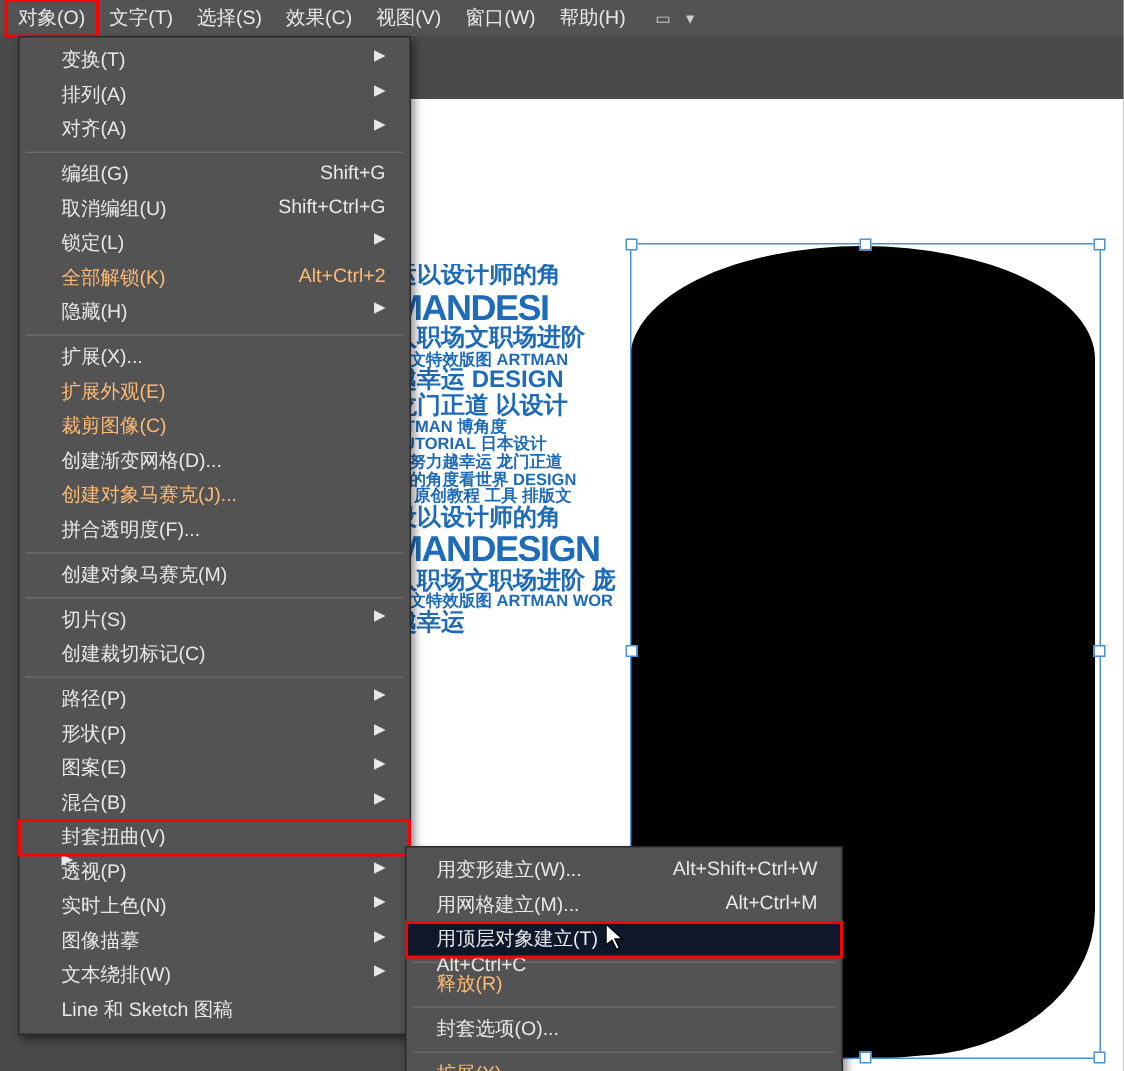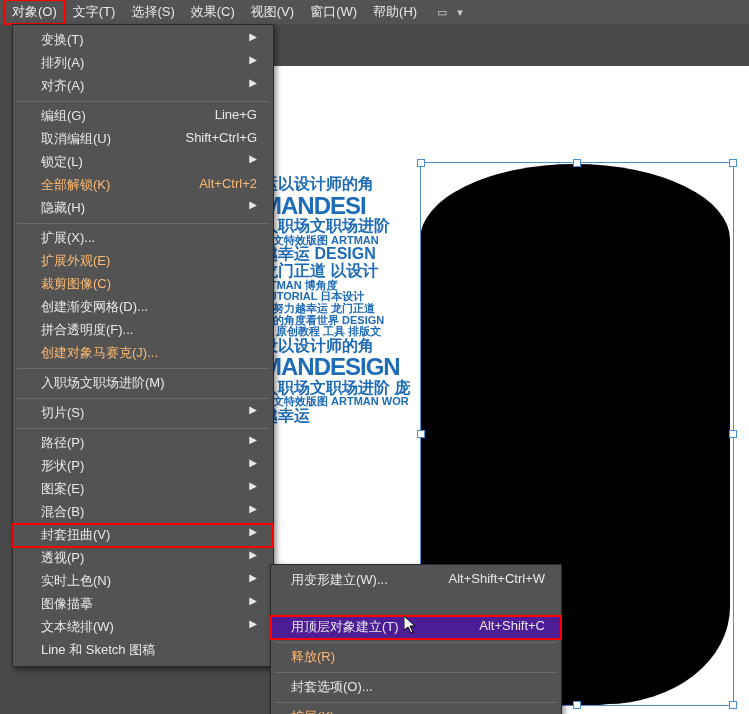--- a/index.html
+++ b/index.html
@@ -122,34 +122,35 @@
     color: inherit;
   }
   .menu-sep {
     height: 1px;
     background: #6a6a6a;
     margin: 3px 4px;
   }
   .menu-row.hl-red {
     outline: 2px solid red;
     outline-offset: -1px;
+    flex-direction: column;
   }
   .submenu {
     position: absolute;
     left: 270px;
     top: 564px;
     width: 290px;
     background: #535353;
     border: 1px solid #2a2a2a;
     box-shadow: 2px 3px 6px rgba(0,0,0,.5);
     z-index: 12;
     padding: 4px 0;
   }
   .submenu .menu-row { padding: 2px 16px 2px 20px; }
-  .submenu .menu-row.hl-red { background:#4c1d95;margin-top:24px; }
+  .submenu .menu-row.hl-red { background:#0f172a; }
   .cursor-arrow{
     position:absolute;
     left:404px; top:616px;
     z-index:20;
     width:14px;height:18px;
   }
 </style>
 </head>
 <body>
 
@@ -211,21 +212,21 @@
       <span>排列(A)</span>
       <span class="arrow">▶</span>
     </div>
     <div class="menu-row">
       <span>对齐(A)</span>
       <span class="arrow">▶</span>
     </div>
     <div class="menu-sep"></div>
     <div class="menu-row">
       <span>编组(G)</span>
-      <span>Line+G</span>
+      <span>Shift+G</span>
     </div>
     <div class="menu-row">
       <span>取消编组(U)</span>
       <span>Shift+Ctrl+G</span>
     </div>
     <div class="menu-row">
       <span>锁定(L)</span>
       <span class="arrow">▶</span>
     </div>
     <div class="menu-row disabled">
@@ -242,34 +243,37 @@
     </div>
     <div class="menu-row disabled">
       <span>扩展外观(E)</span>
     </div>
     <div class="menu-row disabled">
       <span>裁剪图像(C)</span>
     </div>
     <div class="menu-row">
       <span>创建渐变网格(D)...</span>
     </div>
+    <div class="menu-row disabled">
+      <span>创建对象马赛克(J)...</span>
+    </div>
     <div class="menu-row">
       <span>拼合透明度(F)...</span>
     </div>
-    <div class="menu-row disabled">
-      <span>创建对象马赛克(J)...</span>
-    </div>
-    <div class="menu-sep"></div>
-    <div class="menu-row">
-      <span>入职场文职场进阶(M)</span>
+    <div class="menu-sep"></div>
+    <div class="menu-row">
+      <span>创建对象马赛克(M)</span>
     </div>
     <div class="menu-sep"></div>
     <div class="menu-row">
       <span>切片(S)</span>
       <span class="arrow">▶</span>
+    </div>
+    <div class="menu-row">
+      <span>创建裁切标记(C)</span>
     </div>
     <div class="menu-sep"></div>
     <div class="menu-row">
       <span>路径(P)</span>
       <span class="arrow">▶</span>
     </div>
     <div class="menu-row">
       <span>形状(P)</span>
       <span class="arrow">▶</span>
     </div>
@@ -304,23 +308,27 @@
     <div class="menu-row">
       <span>Line 和 Sketch 图稿</span>
     </div>
   </div>
 
 <div class="submenu" id="envelope-submenu">
     <div class="menu-row">
       <span>用变形建立(W)...</span>
       <span>Alt+Shift+Ctrl+W</span>
     </div>
+    <div class="menu-row">
+      <span>用网格建立(M)...</span>
+      <span>Alt+Ctrl+M</span>
+    </div>
     <div class="menu-row hl-red">
       <span>用顶层对象建立(T)</span>
-      <span>Alt+Shift+C</span>
+      <span>Alt+Ctrl+C</span>
     </div>
     <div class="menu-sep"></div>
     <div class="menu-row disabled">
       <span>释放(R)</span>
     </div>
     <div class="menu-sep"></div>
     <div class="menu-row">
       <span>封套选项(O)...</span>
     </div>
     <div class="menu-sep"></div>

